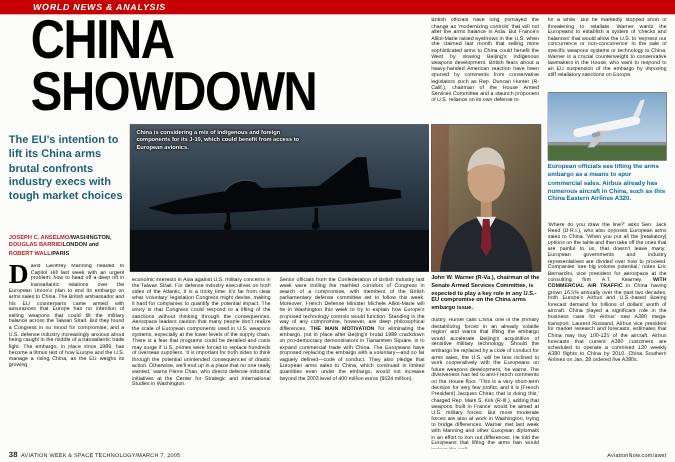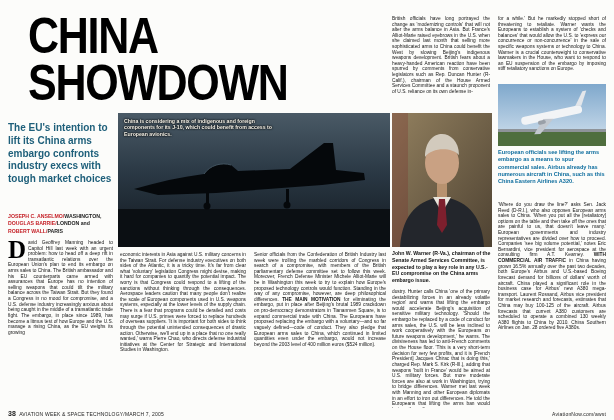--- a/index.html
+++ b/index.html
@@ -41,27 +41,28 @@
   .footer { position:absolute; bottom:3px; font-size:5px; color:#222; letter-spacing:0.2px; }
   .footer-left { left:8px; }
   .footer-right { right:8px; }
   .pagenum { font-weight:bold; font-size:7px; margin-right:3px; }
 </style>
 </head>
 <body>
 
 <div class="page">
 
+  <div class="banner">WORLD NEWS &amp; ANALYSIS</div>
 
   <div class="headline">
     <div>CHINA</div>
     <div>SHOWDOWN</div>
   </div>
 
-  <div class="deck">The EU's intention to lift its China arms embargo confronts industry execs with tough market choices</div>
+  <div class="deck">The EU's intention to lift its China arms brutal confronts industry execs with tough market choices</div>
 
   <div class="byline">
     <div><span class="name">JOSEPH C. ANSELMO/</span><span>WASHINGTON,</span></div>
     <div><span class="name">DOUGLAS BARRIE/</span><span>LONDON and</span></div>
     <div><span class="name">ROBERT WALL/</span><span>PARIS</span></div>
   </div>
 
   <div class="photo" style="left:118px; top:113px; width:272px; height:134px;">
     <svg viewBox="0 0 272 134" preserveAspectRatio="none">
       <defs>

